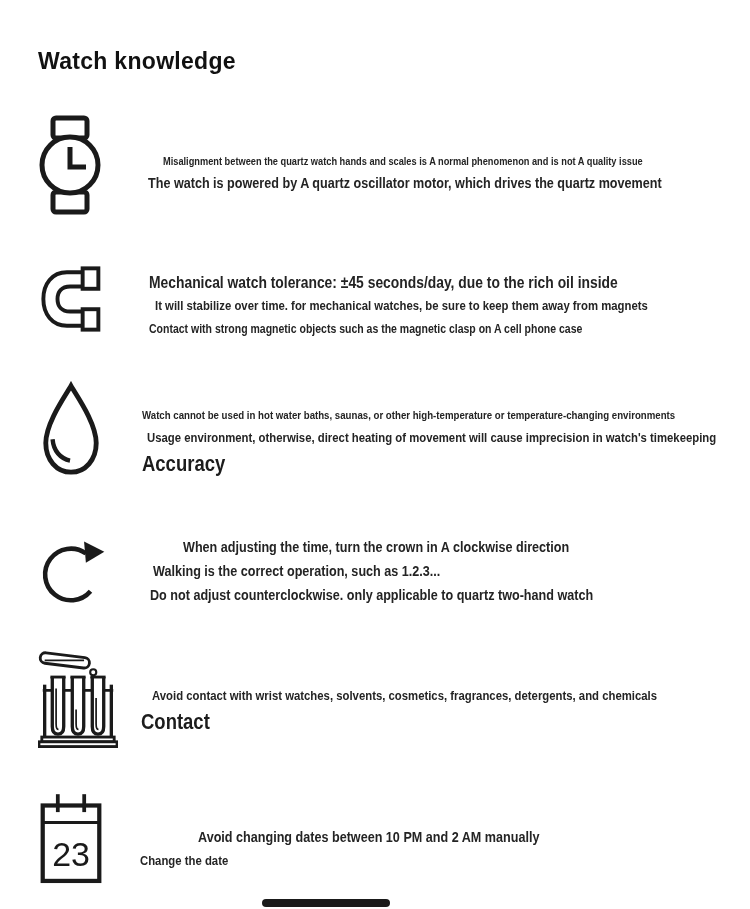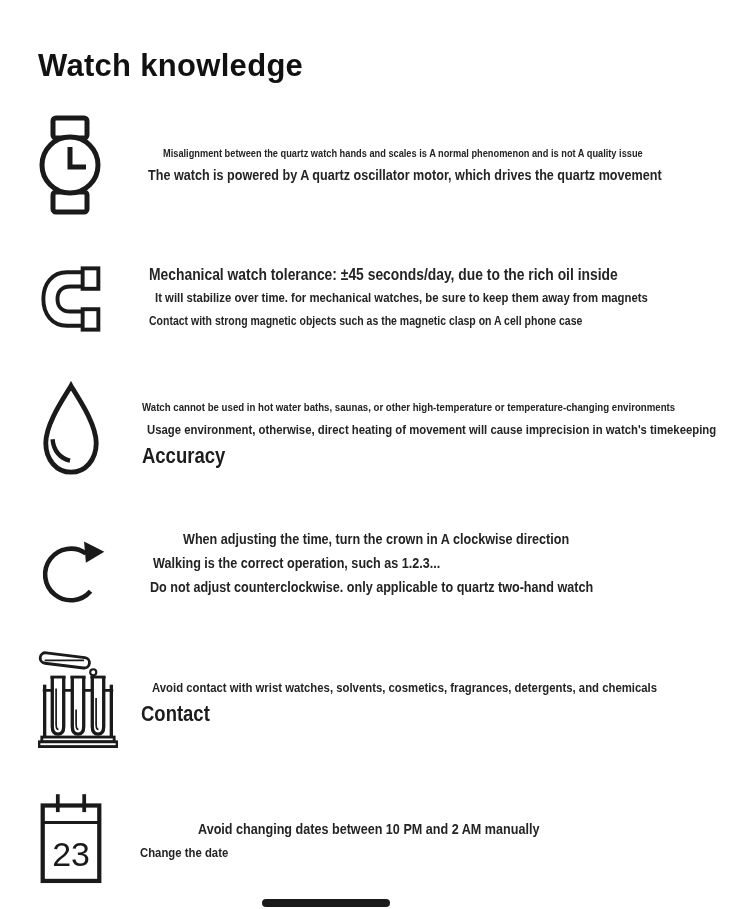--- a/index.html
+++ b/index.html
@@ -4,26 +4,26 @@
 <style>
   html,body{margin:0;padding:0}
   body{
     width:750px;height:909px;position:relative;overflow:hidden;
     background:#ffffff;
     font-family:"Liberation Sans",sans-serif;
     color:#222222;
   }
   .title{
     position:absolute;left:38px;top:33px;
-    font-size:31px;font-weight:700;color:#111111;letter-spacing:.3px;margin-top:15px;
+    font-size:23px;font-weight:700;color:#111111;letter-spacing:.3px;margin-top:15px;
   }
   .section{position:absolute;left:0;width:750px;}
   .icon-slot{position:absolute;left:38px;top:0;text-align:center;}
   .icon-slot svg{display:block}
-  .lines{position:absolute;left:140px;top:0;width:606px;}
+  .lines{position:absolute;left:140px;top:8px;width:606px;}
   .line{
     white-space:nowrap;font-weight:700;color:#242424;
     transform:scaleX(.84);transform-origin:left center;
   }
   .xs {font-size:11px;  line-height:20px;}
   .xs2{font-size:11.5px;line-height:22px;}
   .sm {font-size:12.5px;line-height:23px;font-weight:600;}
   .md2{font-size:13.5px;line-height:24px;}
   .lg {font-size:15px;  line-height:24px;}
   .xl2{font-size:16.5px;line-height:24px;}

